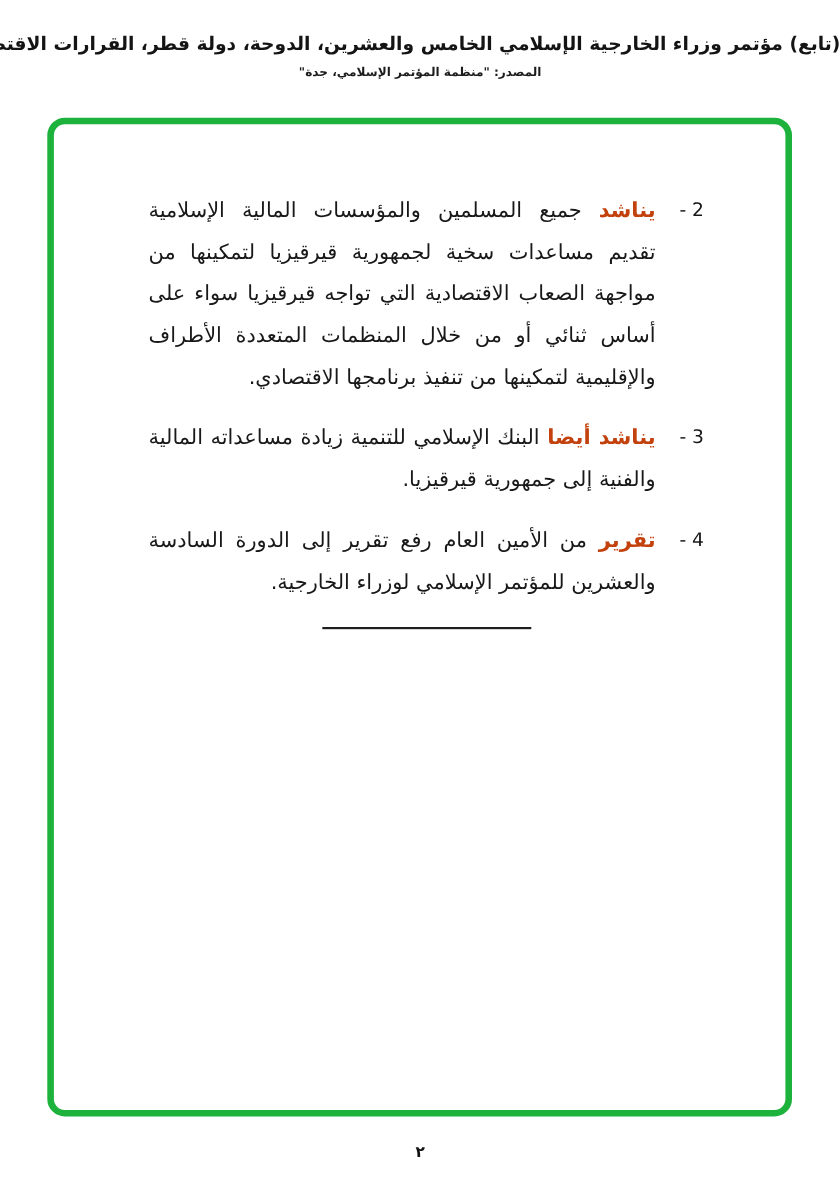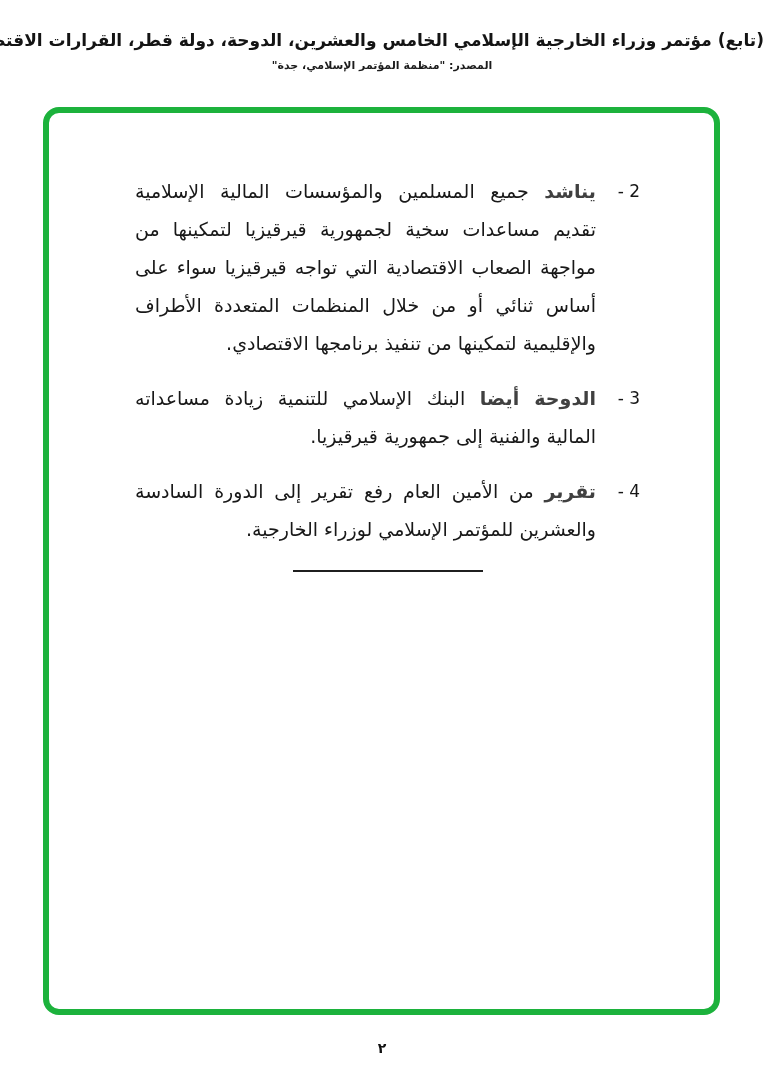--- a/index.html
+++ b/index.html
@@ -63,21 +63,21 @@
     text-align: right;
     color: #161616;
   }
   .res-item .body {
     flex: 1 1 auto;
     text-align: justify;
     color: #181818;
   }
   .res-item .lead {
     font-weight: bold;
-    color: #404040;
+    color: #c2410c;
   }
   .end-rule {
     width: 190px;
     height: 0;
     border-top: 2px solid #1f1f1f;
     margin: 22px auto 0 auto;
   }
   .page-number {
     position: absolute;
     bottom: 26px;
@@ -102,21 +102,21 @@
   <div class="green-frame">
     <div class="frame-content">
 
       <div class="res-item">
         <span class="marker">2 -</span>
         <p class="body"><b class="lead">يناشد</b> <span>جميع المسلمين والمؤسسات المالية الإسلامية تقديم مساعدات سخية لجمهورية قيرقيزيا لتمكينها من مواجهة الصعاب الاقتصادية التي تواجه قيرقيزيا سواء على أساس ثنائي أو من خلال المنظمات المتعددة الأطراف والإقليمية لتمكينها من تنفيذ برنامجها الاقتصادي.</span></p>
       </div>
 
       <div class="res-item">
         <span class="marker">3 -</span>
-        <p class="body"><b class="lead">الدوحة أيضا</b> <span>البنك الإسلامي للتنمية زيادة مساعداته المالية والفنية إلى جمهورية قيرقيزيا.</span></p>
+        <p class="body"><b class="lead">يناشد أيضا</b> <span>البنك الإسلامي للتنمية زيادة مساعداته المالية والفنية إلى جمهورية قيرقيزيا.</span></p>
       </div>
 
       <div class="res-item">
         <span class="marker">4 -</span>
         <p class="body"><b class="lead">تقرير</b> <span>من الأمين العام رفع تقرير إلى الدورة السادسة والعشرين للمؤتمر الإسلامي لوزراء الخارجية.</span></p>
       </div>
 
       <div class="end-rule"></div>
 
     </div>

